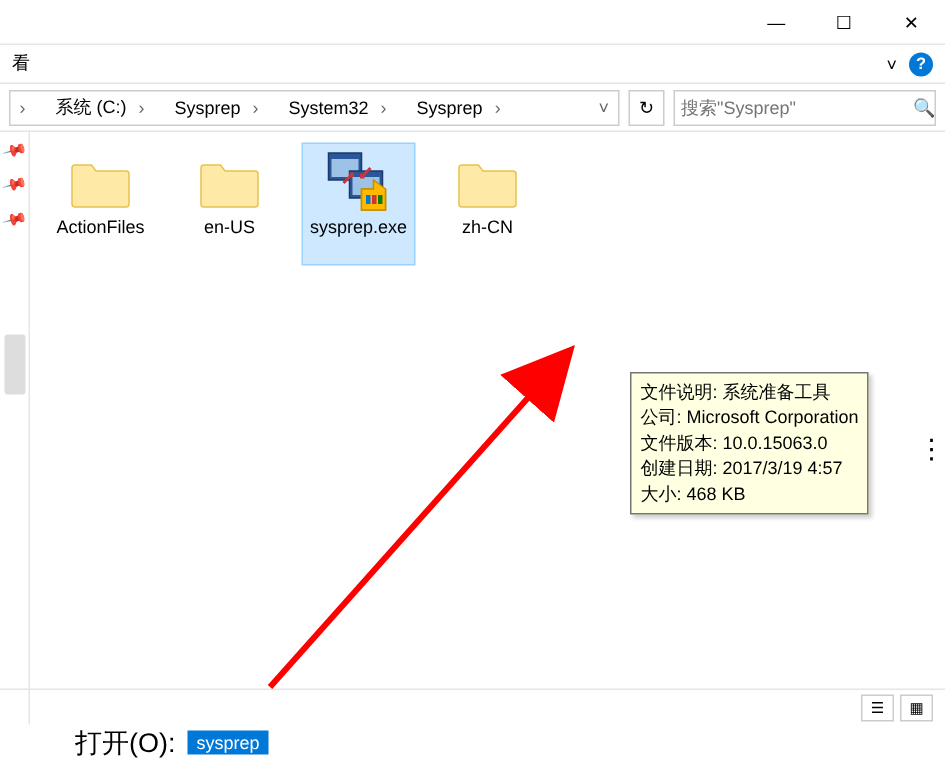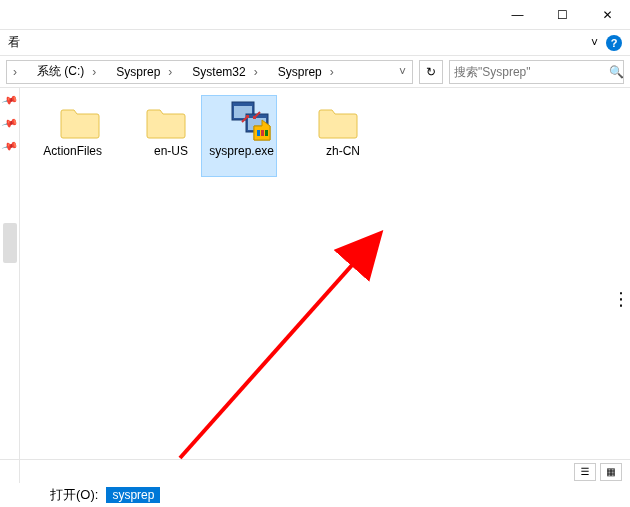--- a/index.html
+++ b/index.html
@@ -20,39 +20,39 @@
 .refresh-btn { width: 24px; height: 24px; border: 1px solid #ccc; display: flex; align-items: center; justify-content: center; cursor: pointer; }
 .searchbox { width: 175px; height: 24px; border: 1px solid #ccc; display: flex; align-items: center; padding: 0 4px; }
 .searchbox input { border: none; outline: none; flex: 1; font-size: 12px; color: #888; background: transparent; }
 
 .body-area { display: flex; height: 395px; position: relative; }
 .sidebar { width: 20px; border-right: 1px solid #e5e5e5; display: flex; flex-direction: column; align-items: center; padding-top: 6px; gap: 10px; }
 .pin { color: #555; transform: rotate(30deg); font-size: 11px; }
 .sidebar-scroll { width: 14px; background: #ddd; height: 40px; margin-top: 60px; border-radius: 2px; }
 
 .content { flex: 1; padding: 8px 10px; display: flex; flex-wrap: wrap; align-content: flex-start; gap: 8px 12px; position: relative; }
-.item { width: 74px; height: 80px; display: flex; flex-direction: column; align-items: flex-end; justify-content: flex-start; padding-top: 4px; cursor: pointer; text-align: center; }
+.item { width: 74px; height: 80px; display: flex; flex-direction: column; align-items: center; justify-content: flex-start; padding-top: 4px; cursor: pointer; text-align: center; }
 .item.selected { background: #cde8ff; outline: 1px solid #99d1ff; }
 .icon-box { width: 48px; height: 44px; display: flex; align-items: center; justify-content: center; }
 .item-label { font-size: 12px; color: #000; line-height: 14px; word-break: break-all; padding: 0 2px; }
 
 .folder-svg { width: 42px; height: 36px; }
 .dll-svg { width: 36px; height: 44px; }
 
 .tooltip { position: absolute; left: 400px; top: 160px; background: #ffffe1; border: 1px solid #767676; padding: 4px 6px; font-size: 12px; line-height: 17px; color: #000; z-index: 20; box-shadow: 2px 2px 3px rgba(0,0,0,0.2); }
 
 .arrow-svg { position: absolute; left: 160px; top: 130px; z-index: 15; pointer-events: none; }
 
 .right-edge { position: absolute; right: 0; top: 200px; font-size: 18px; color: #000; }
 
 .statusbar { position: absolute; bottom: 24px; left: 0; right: 0; height: 24px; border-top: 1px solid #e5e5e5; display: flex; justify-content: flex-end; align-items: center; padding: 0 8px; gap: 4px; }
 .view-btn { width: 22px; height: 18px; border: 1px solid #ccc; display: flex; align-items: center; justify-content: center; cursor: pointer; font-size: 10px; }
 
 .bottombar { position: absolute; bottom: 0; left: 0; right: 0; height: 24px; display: flex; align-items: center; padding: 0 50px; gap: 8px; }
-.bottom-label { font-size: 13px; }
+.bottom-label { font-size: 18px; }
 .bottom-input { background: #0078d7; color: #fff; padding: 1px 6px; font-size: 12px; }
 </style>
 </head>
 <body>
 
 <div class="titlebar">
   <div class="win-btn">—</div>
   <div class="win-btn">☐</div>
   <div class="win-btn close">✕</div>
 </div>
@@ -139,20 +139,27 @@
     <div class="item">
       <div class="icon-box">
         <svg class="folder-svg" viewBox="0 0 42 36">
             <path d="M2 8 L2 32 Q2 34 4 34 L38 34 Q40 34 40 32 L40 12 Q40 10 38 10 L18 10 L15 6 L4 6 Q2 6 2 8 Z" fill="#ffe9a6" stroke="#e6c24d"></path>
           </svg>
       </div>
       <div class="item-label">zh-CN</div>
     </div>
 
 
+    <div class="tooltip">
+      <div>文件说明: 系统准备工具</div>
+      <div>公司: Microsoft Corporation</div>
+      <div>文件版本: 10.0.15063.0</div>
+      <div>创建日期: 2017/3/19 4:57</div>
+      <div>大小: 468 KB</div>
+    </div>
 
   </div>
 
   <svg class="arrow-svg" width="260" height="260">
     <defs>
       <marker id="ah" markerWidth="12" markerHeight="12" refX="10" refY="6" orient="auto">
         <path d="M0 0 L12 6 L0 12 Z" fill="#ff0000"></path>
       </marker>
     </defs>
     <line x1="20" y1="240" x2="218" y2="18" stroke="#ff0000" stroke-width="4" marker-end="url(#ah)"></line>

